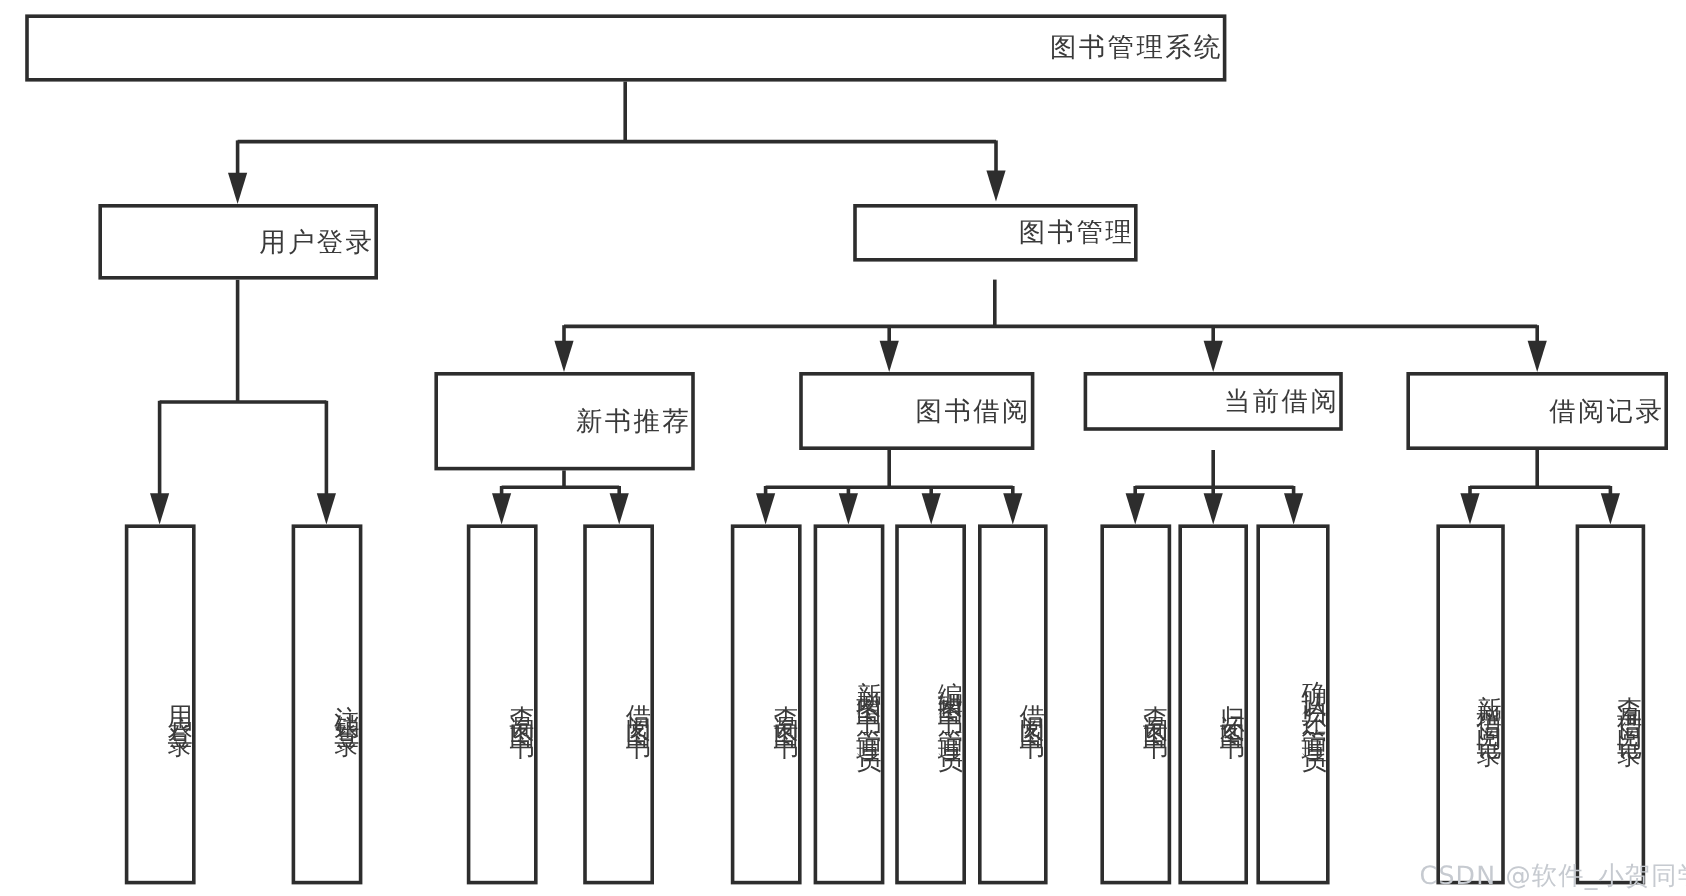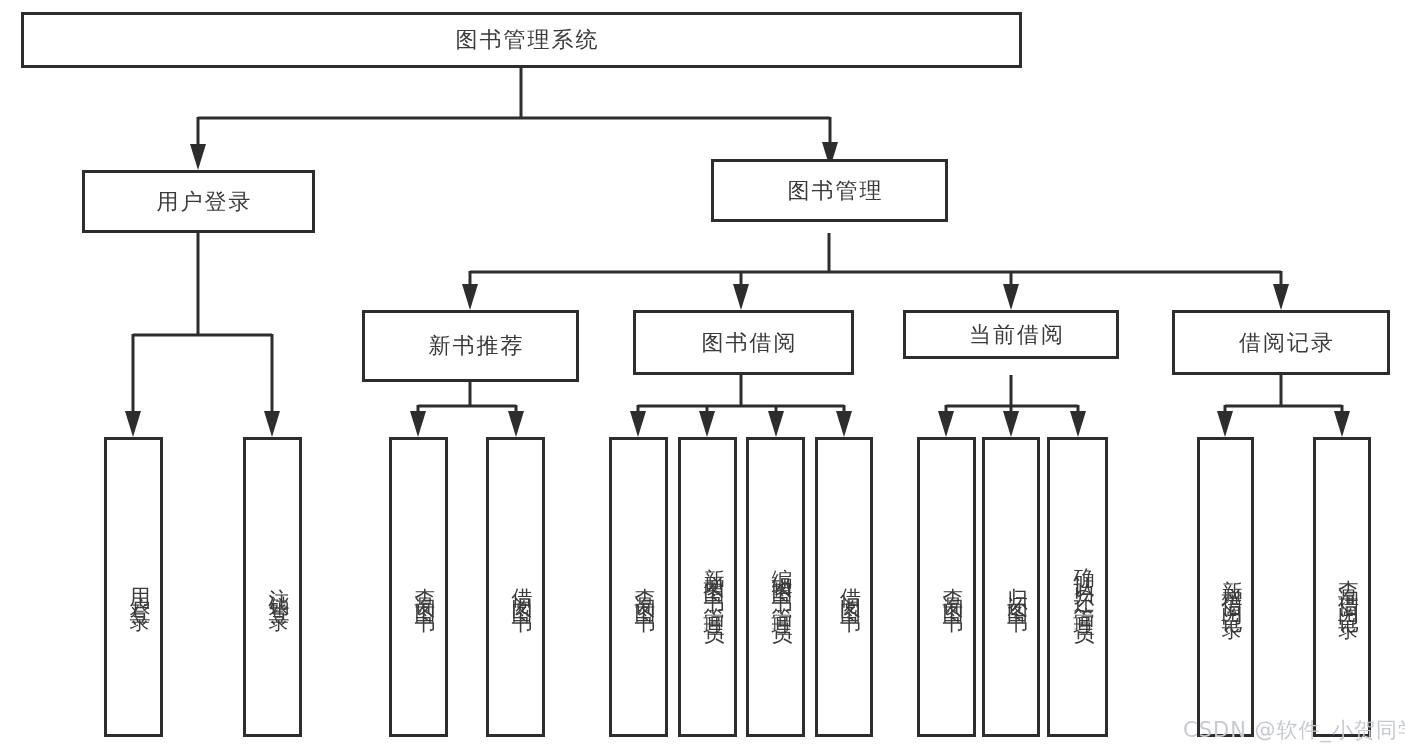--- a/index.html
+++ b/index.html
@@ -3,21 +3,21 @@
 <meta charset="utf-8">
 <style>
   html,body{margin:0;padding:0;background:#ffffff;}
   .stage{
     position:relative;width:1405px;height:747px;background:#ffffff;overflow:hidden;
     font-family:"DejaVu Sans","Liberation Sans",sans-serif;color:#333333;
   }
   .wires{position:absolute;left:0;top:0;z-index:0;}
   .box{
     position:absolute;box-sizing:border-box;background:#ffffff;
-    border:3px solid #2d2d2d;display:flex;align-items:center;justify-content:center;
+    border:3px solid #2d2d2d;display:flex;align-items:center;justify-content:flex-end;
     z-index:1;
     padding-left:12px;
   }
   .hbox span{font-size:22px;letter-spacing:2px;white-space:nowrap;color:#3a3a3a;}
   .leaf span{
     writing-mode:vertical-rl;text-orientation:mixed;
     font-size:21px;letter-spacing:8px;line-height:1.0;color:#3a3a3a;
   }
   .watermark{
     position:absolute;left:1183px;top:716px;z-index:5;
@@ -95,28 +95,28 @@
     </g>
   </svg>
 
   <div class="box hbox" style="left:21px;top:12px;width:1001px;height:56px">
     <span>图书管理系统</span>
   </div>
 
   <div class="box hbox" style="left:82px;top:170px;width:233px;height:63px">
     <span>用户登录</span>
   </div>
-  <div class="box hbox" style="left:711px;top:159px;width:237px;height:63px">
+  <div class="box hbox" style="left:711px;top:170px;width:237px;height:48px">
     <span>图书管理</span>
   </div>
 
-  <div class="box hbox" style="left:362px;top:310px;width:217px;height:72px">
+  <div class="box hbox" style="left:362px;top:310px;width:217px;height:82px">
     <span>新书推荐</span>
   </div>
-  <div class="box hbox" style="left:633px;top:310px;width:221px;height:65px">
+  <div class="box hbox" style="left:666px;top:310px;width:196px;height:65px">
     <span>图书借阅</span>
   </div>
   <div class="box hbox" style="left:903px;top:310px;width:216px;height:49px">
     <span>当前借阅</span>
   </div>
   <div class="box hbox" style="left:1172px;top:310px;width:218px;height:65px">
     <span>借阅记录</span>
   </div>
 
   <div class="box leaf" style="left:104px;top:437px;width:59px;height:300px">

